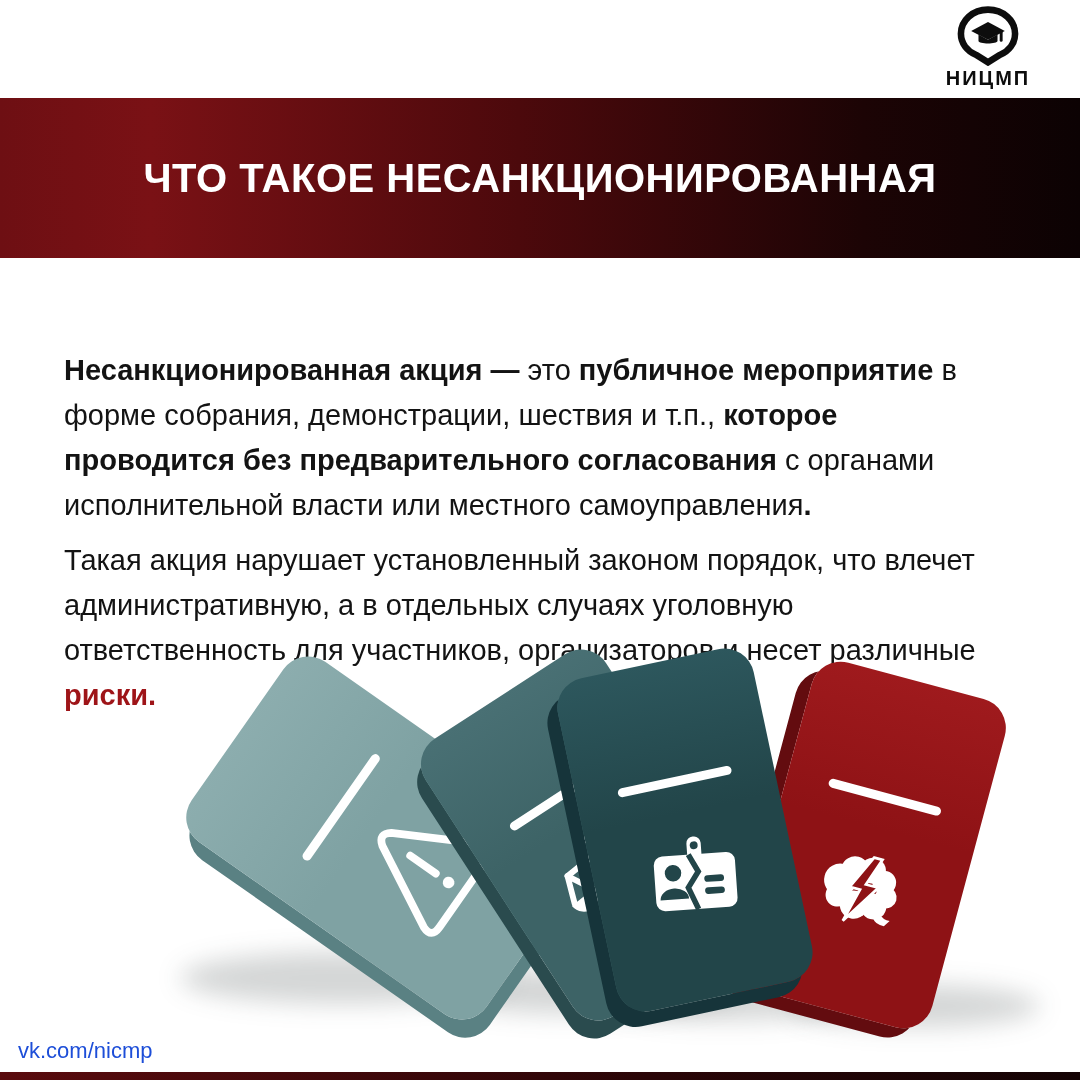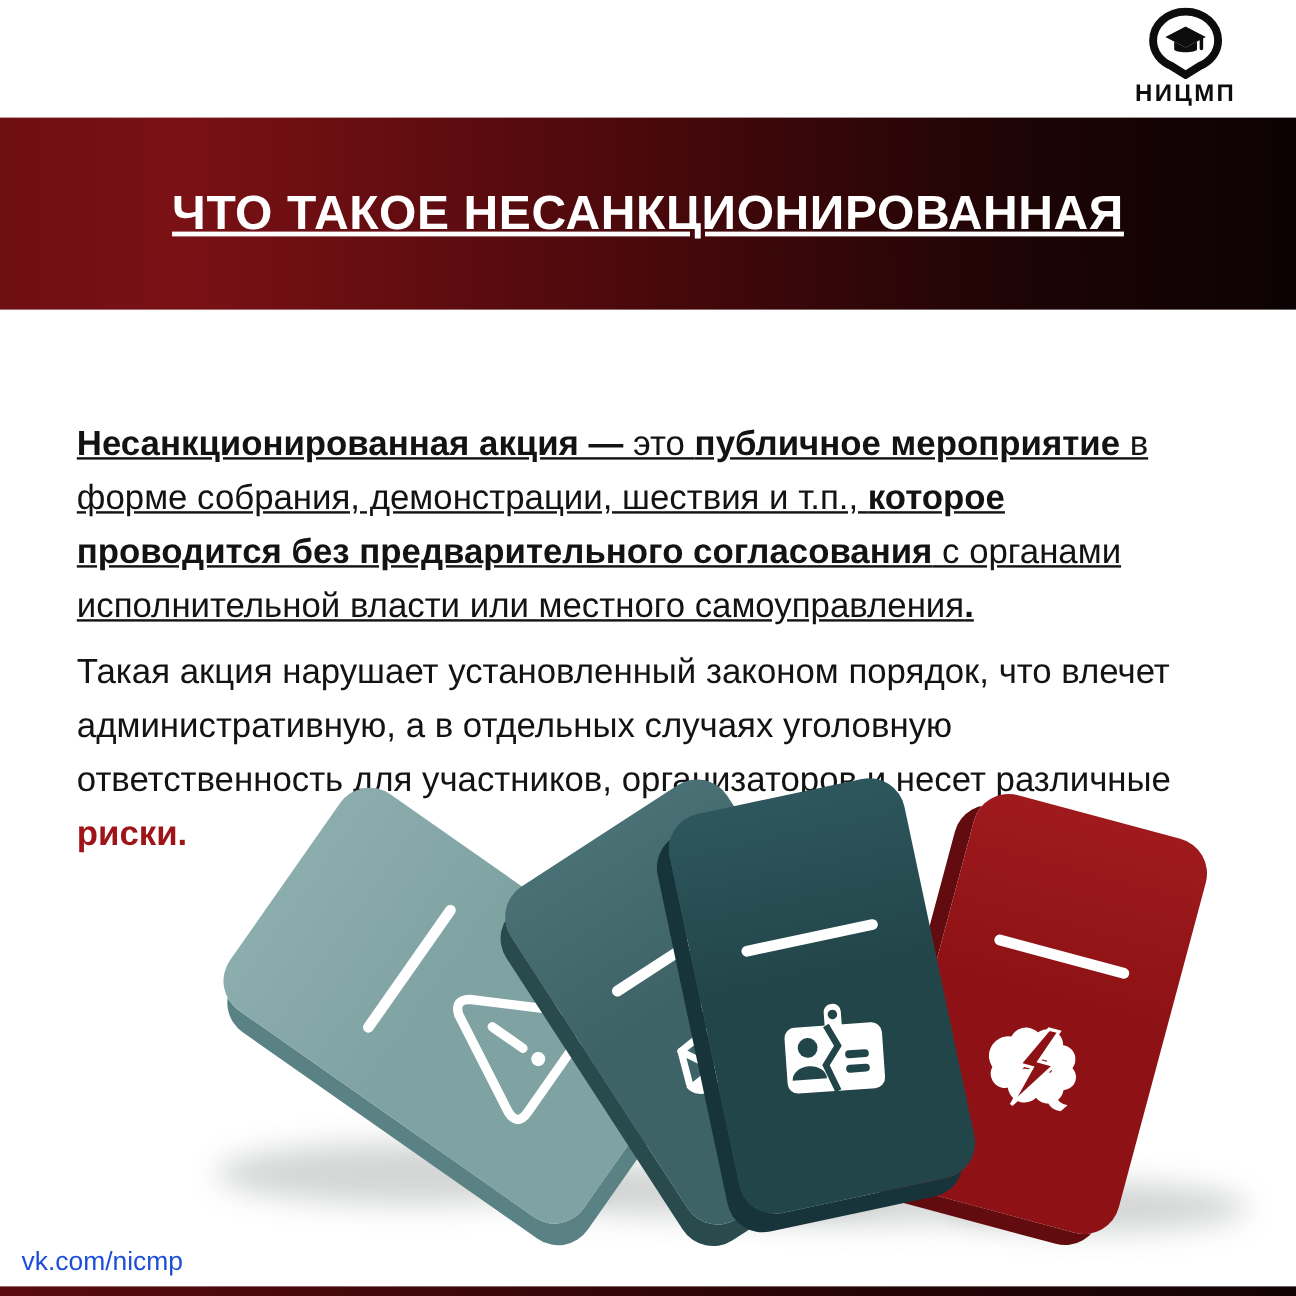--- a/index.html
+++ b/index.html
@@ -13,25 +13,25 @@
   .logo{position:absolute;top:6px;left:936px;width:104px;display:flex;flex-direction:column;align-items:center;}
   .logo svg{width:74px;height:60px;}
   .logo-label{font-weight:700;font-size:20px;letter-spacing:2px;color:#0d0d0d;margin-top:1px;}
   
   .header{
     position:absolute;left:0;top:98px;width:1080px;height:160px;
     display:flex;flex-direction:column;align-items:center;justify-content:center;
     background:linear-gradient(90deg,#6e0f13 0%,#7a1115 14%,#4c090c 48%,#1c0405 80%,#0c0203 100%);
   }
   .header .line{
-    color:#ffffff;font-weight:700;font-size:40px;letter-spacing:.5px;line-height:60px;text-align:center;text-decoration:underline;
+    color:#ffffff;font-weight:700;font-size:40px;letter-spacing:.5px;line-height:60px;text-align:center;
   }
   
   .para{position:absolute;left:64px;width:916px;font-size:29px;line-height:45px;color:#131313;}
-  .para1{top:348px;text-decoration:underline;}
+  .para1{top:348px;}
   .para2{top:538px;}
   
   .scene{position:absolute;inset:0;pointer-events:none;}
   .ground-shadow{position:absolute;background:rgba(40,50,52,.20);border-radius:50%;filter:blur(12px);}
   .gs1{left:180px;top:952px;width:330px;height:52px;}
   .gs2{left:430px;top:968px;width:300px;height:46px;}
   .gs3{left:600px;top:978px;width:250px;height:42px;}
   .gs4{left:790px;top:985px;width:250px;height:42px;}
   .tile{
     position:absolute;border-radius:30px;

